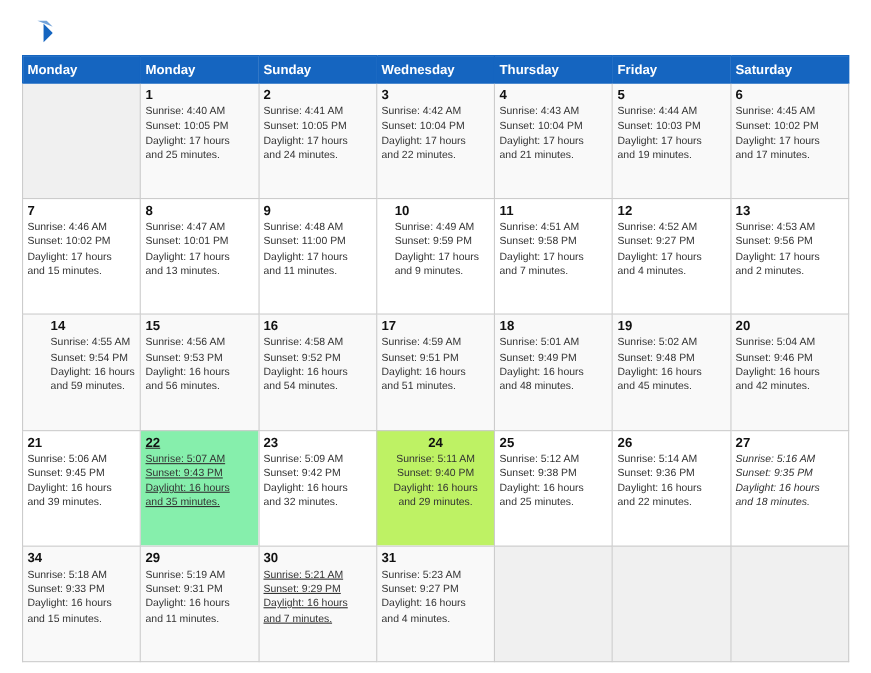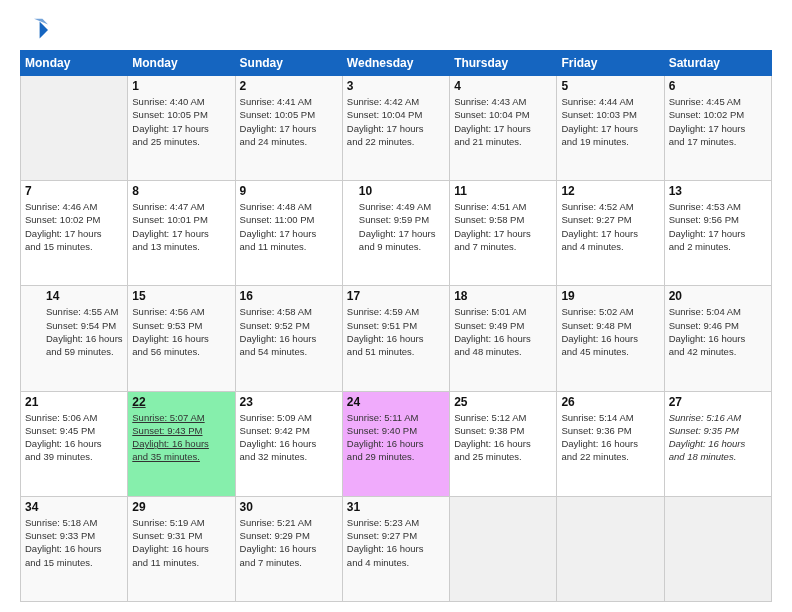--- a/index.html
+++ b/index.html
@@ -299,21 +299,21 @@
 Daylight: 16 hours
 and 35 minutes.</div>
           </td>
           <td style="background: rgb(255, 255, 255);">
             <span class="day-num">23</span>
             <div class="cell-content" style="white-space: pre-line;">Sunrise: 5:09 AM
 Sunset: 9:42 PM
 Daylight: 16 hours
 and 32 minutes.</div>
           </td>
-          <td style="background: #f0abfc;">
+          <td style="background: #bef264; text-align: center;">
             <span class="day-num">24</span>
             <div class="cell-content" style="white-space: pre-line;">Sunrise: 5:11 AM
 Sunset: 9:40 PM
 Daylight: 16 hours
 and 29 minutes.</div>
           </td>
           <td style="background: rgb(255, 255, 255);">
             <span class="day-num">25</span>
             <div class="cell-content" style="white-space: pre-line;">Sunrise: 5:12 AM
 Sunset: 9:38 PM
@@ -345,21 +345,21 @@
           </td>
           <td style="background: rgb(249, 249, 249);">
             <span class="day-num">29</span>
             <div class="cell-content" style="white-space: pre-line;">Sunrise: 5:19 AM
 Sunset: 9:31 PM
 Daylight: 16 hours
 and 11 minutes.</div>
           </td>
           <td style="background: rgb(249, 249, 249);">
             <span class="day-num">30</span>
-            <div class="cell-content" style="white-space: pre-line;">Sunrise: 5:21 AM
+            <div class="cell-content" style="white-space: pre-line; text-decoration: underline;">Sunrise: 5:21 AM
 Sunset: 9:29 PM
 Daylight: 16 hours
 and 7 minutes.</div>
           </td>
           <td style="background: rgb(249, 249, 249);">
             <span class="day-num">31</span>
             <div class="cell-content" style="white-space: pre-line;">Sunrise: 5:23 AM
 Sunset: 9:27 PM
 Daylight: 16 hours
 and 4 minutes.</div>

